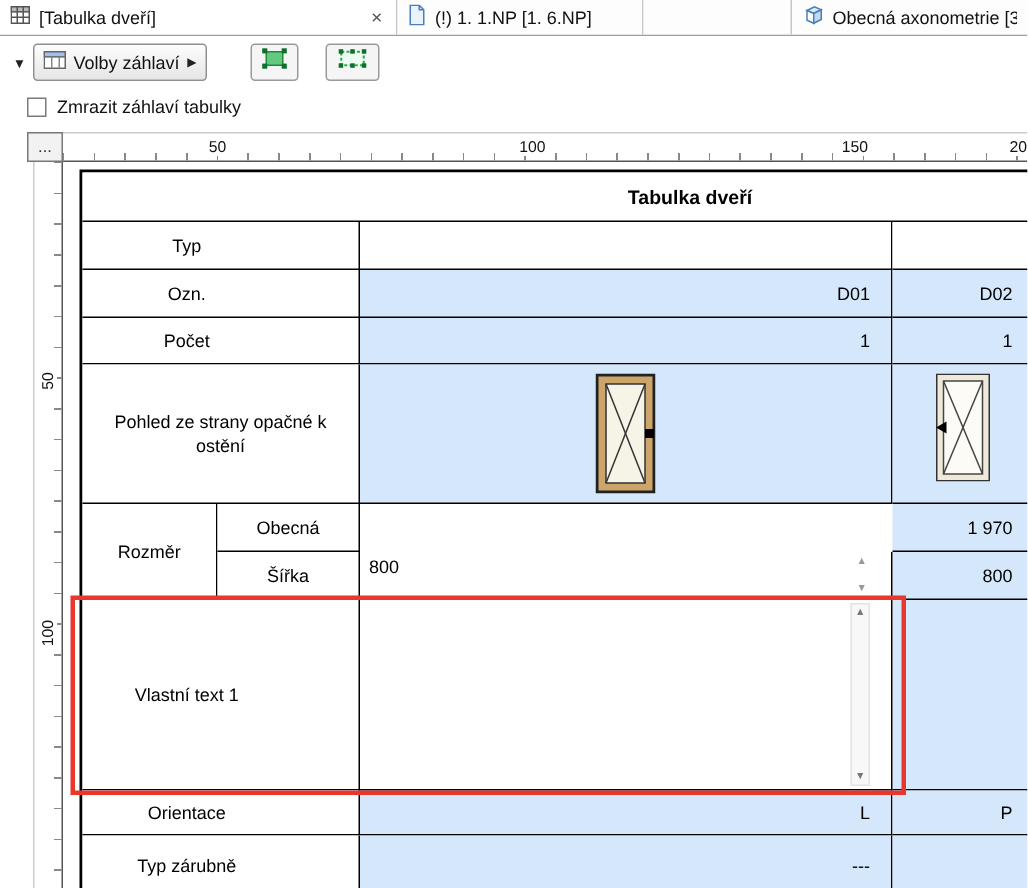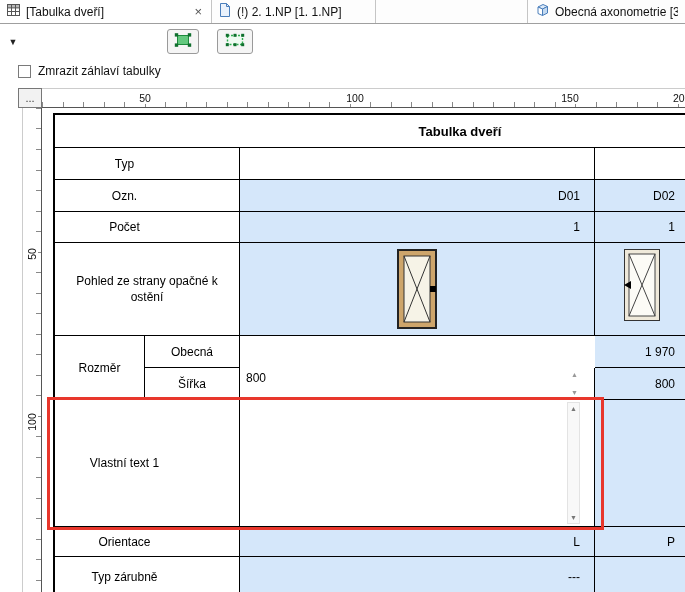--- a/index.html
+++ b/index.html
@@ -81,57 +81,69 @@
   
   .red-box { position:absolute; left:47px; top:397px; width:557px; height:133px;
     border:3px solid #e8372c; box-sizing:border-box; z-index:5; pointer-events:none; }
 </style>
 </head>
 <body>
 
 <div id="screen">
 
   <div class="tabbar">
-    <div class="tab active" style="width:212px; box-sizing:border-box;">
+    <div class="tab active" style="width:265px; box-sizing:border-box;">
       <span>
         <svg width="13" height="12" viewBox="0 0 13 12">
           <rect x="0.5" y="0.5" width="12" height="11" fill="#fff" stroke="#555"></rect>
           <rect x="0.5" y="0.5" width="12" height="3.4" fill="#b9b9b9" stroke="#555"></rect>
           <line x1="0.5" y1="7.5" x2="12.5" y2="7.5" stroke="#555"></line>
           <line x1="4.5" y1="0.5" x2="4.5" y2="11.5" stroke="#555"></line>
           <line x1="8.5" y1="0.5" x2="8.5" y2="11.5" stroke="#555"></line>
         </svg>
       </span>
       <span class="tlabel">[Tabulka dveří]</span>
       <span class="tclose">×</span>
     </div>
     <div class="tab" style="width:164px; box-sizing:border-box;">
       <span>
         <svg width="12" height="14" viewBox="0 0 12 14">
           <path d="M1.5 0.5 H7.5 L10.5 3.5 V13.5 H1.5 Z" fill="#eaf2fc" stroke="#4a7ebb"></path>
           <path d="M7.5 0.5 V3.5 H10.5" fill="none" stroke="#4a7ebb"></path>
         </svg>
       </span>
-      <span class="tlabel">(!) 2. 1.NP [1. 1.NP]</span>
+      <span class="tlabel">(!) 1. 1.NP [1. 6.NP]</span>
     </div>
     <div class="tab-spacer"></div>
     <div class="tab" style="width:157px; box-sizing:border-box; border-right:none;">
       <span>
         <svg width="14" height="14" viewBox="0 0 14 14">
           <path d="M3 4 L8 1.5 L12.5 3.5 L7.5 6 Z" fill="#dbe9f8" stroke="#4a7ebb"></path>
           <path d="M3 4 L7.5 6 V12.5 L3 10.5 Z" fill="#ffffff" stroke="#4a7ebb"></path>
           <path d="M7.5 6 L12.5 3.5 V10 L7.5 12.5 Z" fill="#c3d9f0" stroke="#4a7ebb"></path>
         </svg>
       </span>
       <span class="tlabel">Obecná axonometrie [3D / v</span>
     </div>
   </div>
 
   <div class="toolbar">
     <div class="pulldown">▼</div>
+    <div class="btn-volby">
+      <span>
+        <svg width="15" height="12" viewBox="0 0 15 12">
+          <rect x="0.5" y="0.5" width="14" height="11" fill="#fff" stroke="#666"></rect>
+          <rect x="0.5" y="0.5" width="14" height="3.4" fill="#9fc0e8" stroke="#666"></rect>
+          <line x1="5.5" y1="4" x2="5.5" y2="11.5" stroke="#888"></line>
+          <line x1="10.5" y1="4" x2="10.5" y2="11.5" stroke="#888"></line>
+        </svg>
+      </span>
+      <span>Volby záhlaví</span>
+      <span class="submenu-arrow">▶</span>
+    </div>
     <div class="tool-btn g1">
       <span>
         <svg width="18" height="14" viewBox="0 0 18 14">
           <rect x="3.5" y="2.5" width="11" height="9" fill="#63c97e" stroke="#1d8a3c"></rect>
           <rect x="0.8" y="0.2" width="3.4" height="3.4" fill="#0f6f2d"></rect>
           <rect x="13.8" y="0.2" width="3.4" height="3.4" fill="#0f6f2d"></rect>
           <rect x="0.8" y="10.4" width="3.4" height="3.4" fill="#0f6f2d"></rect>
           <rect x="13.8" y="10.4" width="3.4" height="3.4" fill="#0f6f2d"></rect>
         </svg>
       </span>

